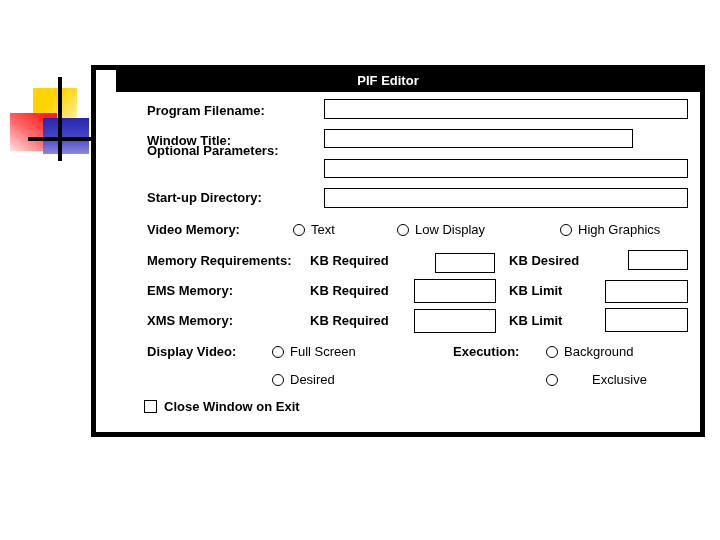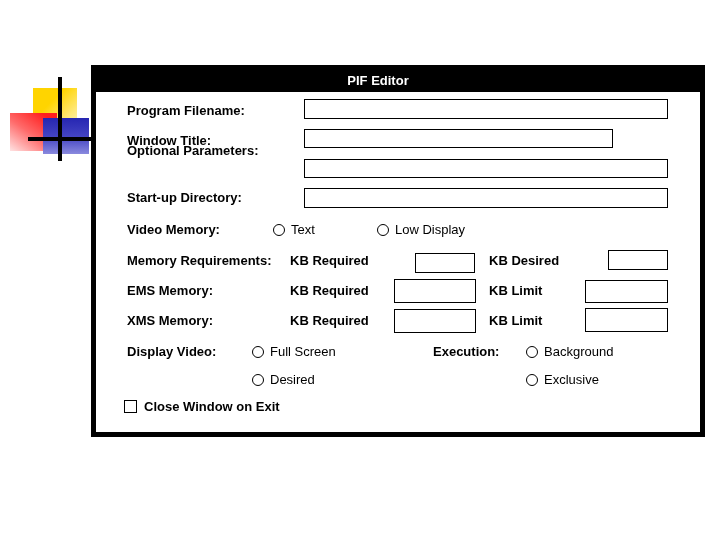--- a/index.html
+++ b/index.html
@@ -19,21 +19,21 @@
   .sq-red { left:10px; top:113px; width:47px; height:38px;
     background:linear-gradient(215deg,#ff1f1f 15%,#ff6a6a 55%,#ffe3e3 100%); }
   .sq-blue { left:43px; top:118px; width:46px; height:36px;
     background:linear-gradient(180deg,#2626b2 0%,#4646c4 55%,#8a8ade 100%); }
   .line-v { position:absolute; left:58px; top:77px; width:4px; height:84px; background:#000; }
   .line-h { position:absolute; left:28px; top:137px; width:66px; height:4px; background:#000; }
 
   
   .dialog {
     position:absolute; left:91px; top:65px; width:614px; height:372px;
-    background:#ffffff; border:5px solid #000000;
+    background:#ffffff; border:5px solid #000000;padding-left:20px;
   }
   .titlebar {
     height:22px; background:#000000; color:#ffffff;
     font-weight:bold; font-size:13px; line-height:21px;
     text-align:center; padding-right:40px;
   }
   .dlg-body { position:relative; width:604px; height:340px; }
 
   .lbl {
     position:absolute; left:31px; height:18px; line-height:18px;
@@ -105,20 +105,24 @@
 
     <div class="lbl" style="top:129px;">Video Memory:</div>
     <div class="radio-group-item" style="left:177px; top:129px;">
       <span class="radio"></span>
       <span class="rlabel">Text</span>
     </div>
     <div class="radio-group-item" style="left:281px; top:129px;">
       <span class="radio"></span>
       <span class="rlabel">Low Display</span>
     </div>
+    <div class="radio-group-item" style="left:444px; top:129px;">
+      <span class="radio"></span>
+      <span class="rlabel">High Graphics</span>
+    </div>
 
     <div class="lbl" style="top:160px;">Memory Requirements:</div>
     <div class="sublbl" style="left:194px; top:160px;">KB Required</div>
     <input class="tfield f-mem1a" value="" style="">
     <div class="sublbl" style="left:393px; top:160px;">KB Desired</div>
     <input class="tfield f-mem1b" value="" style="">
 
     <div class="lbl" style="top:190px;">EMS Memory:</div>
     <div class="sublbl" style="left:194px; top:190px;">KB Required</div>
     <input class="tfield f-mem2a" value="" style="">
@@ -139,21 +143,21 @@
     <div class="sublbl" style="left:337px; top:251px;">Execution:</div>
     <div class="radio-group-item" style="left:430px; top:251px;">
       <span class="radio"></span>
       <span class="rlabel">Background</span>
     </div>
 
     <div class="radio-group-item" style="left:156px; top:279px;">
       <span class="radio"></span>
       <span class="rlabel">Desired</span>
     </div>
-    <div class="radio-group-item" style="left:430px; top:279px;">
+    <div class="radio-group-item" style="left:430px; top:279px;gap:28px;">
       <span class="radio"></span>
       <span class="rlabel">Exclusive</span>
     </div>
 
     <div class="check-row">
       <span class="checkbox"></span>
       <span class="cblabel">Close Window on Exit</span>
     </div>
 
   </div>

